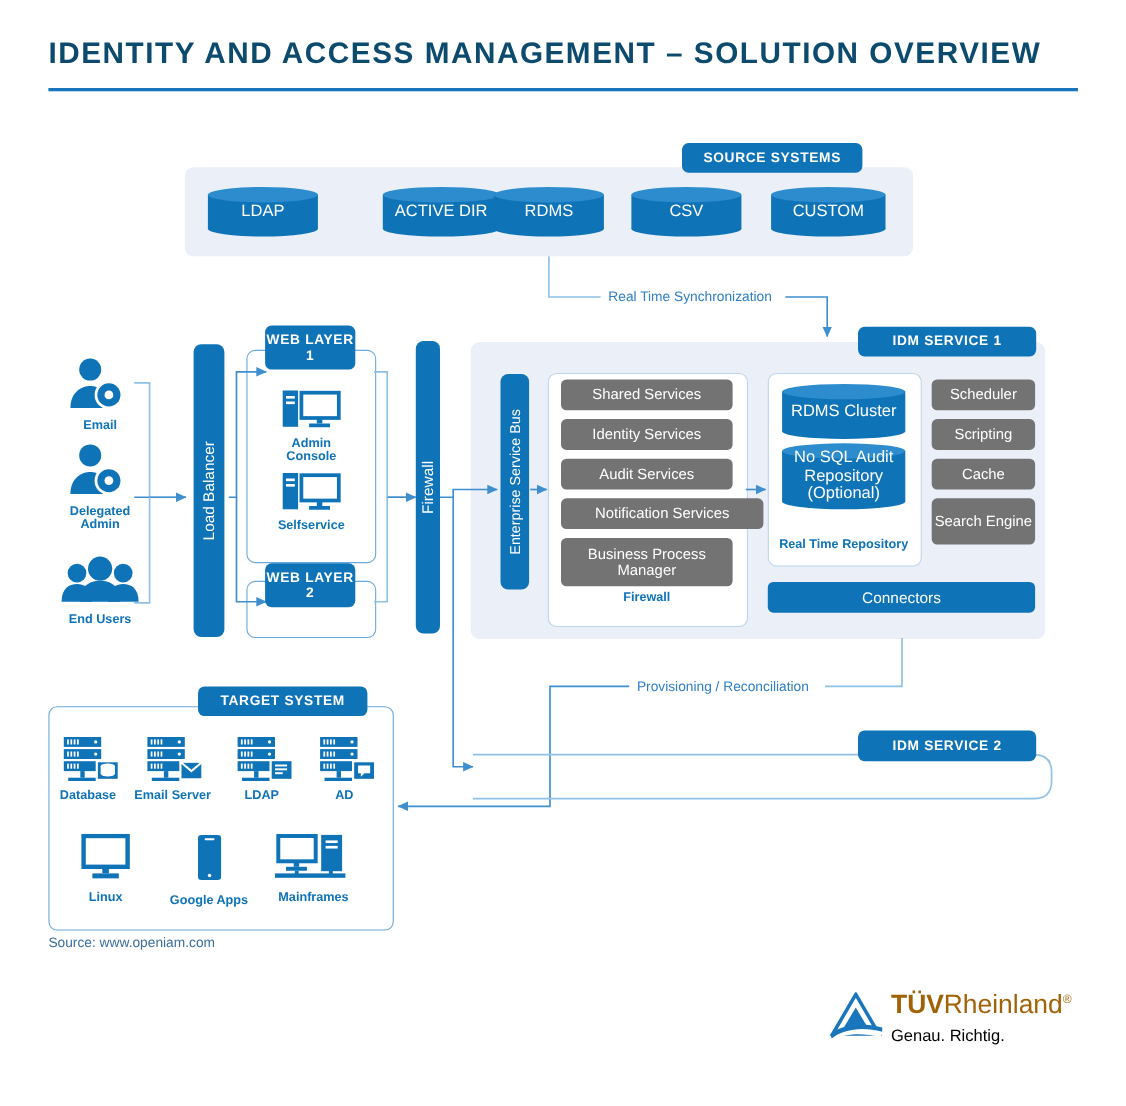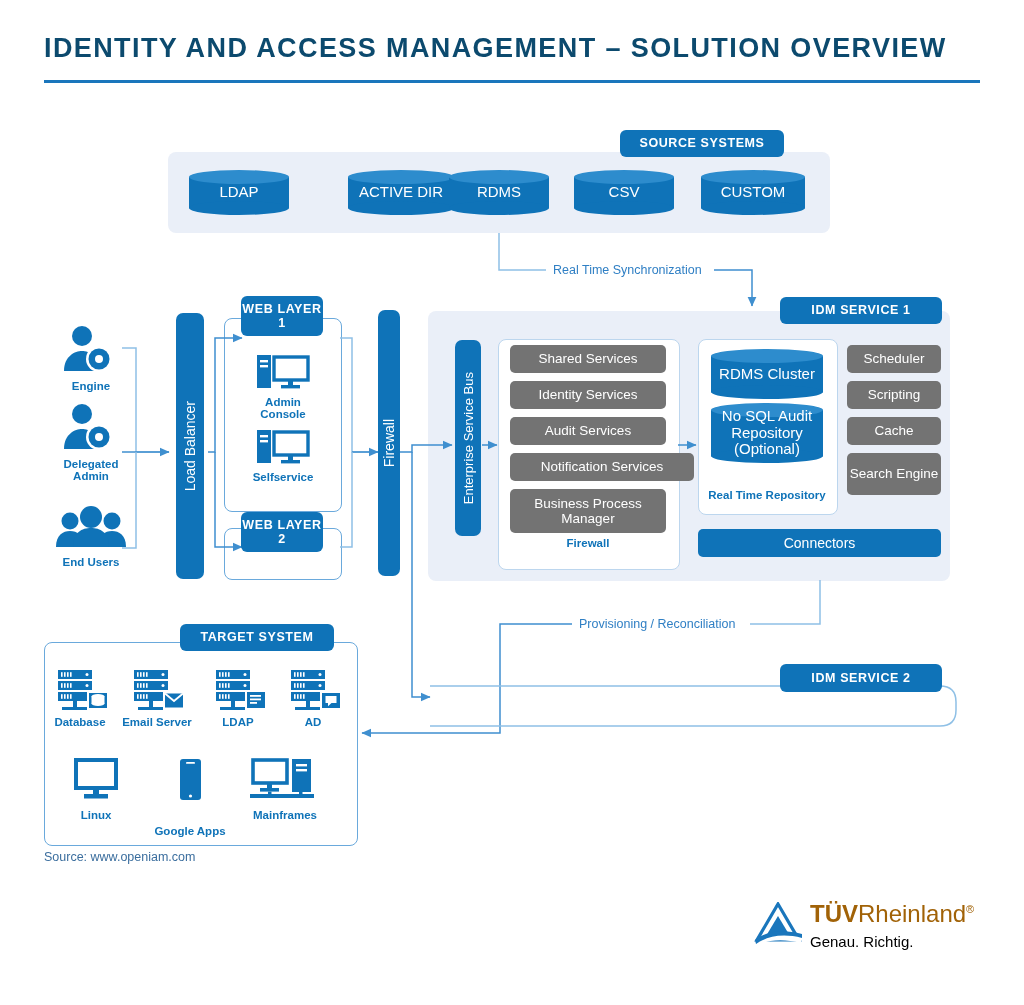--- a/index.html
+++ b/index.html
@@ -194,21 +194,21 @@
 <div class="abs" style="left:55px;top:325px;width:72px;height:62px;">
   <svg width="72" height="48" viewBox="0 0 72 48">
     <circle cx="27" cy="11" r="10" fill="#0f73b8"></circle>
     <path d="M9,46 C9,31 20,26 27,26 C34,26 45,31 45,46 Z" fill="#0f73b8"></path>
     <circle cx="44" cy="34" r="13" fill="#fff"></circle>
     <g fill="#0f73b8">
       <circle cx="44" cy="34" r="10.5"></circle>
       <circle cx="44" cy="34" r="4" fill="#fff"></circle>
     </g>
   </svg>
-  <div class="icon-lbl" style="margin-top:3px;">Engine</div>
+  <div class="icon-lbl" style="margin-top:3px;">Email</div>
 </div>
 
 <div class="abs" style="left:55px;top:403px;width:72px;height:78px;">
   <svg width="72" height="48" viewBox="0 0 72 48">
     <circle cx="27" cy="11" r="10" fill="#0f73b8"></circle>
     <path d="M9,46 C9,31 20,26 27,26 C34,26 45,31 45,46 Z" fill="#0f73b8"></path>
     <circle cx="44" cy="34" r="13" fill="#fff"></circle>
     <g fill="#0f73b8">
       <circle cx="44" cy="34" r="10.5"></circle>
       <circle cx="44" cy="34" r="4" fill="#fff"></circle>
@@ -476,21 +476,21 @@
   </svg>
   <div class="icon-lbl" style="margin-top:3px;">Linux</div>
 </div>
 
 <div class="abs" style="left:152px;top:758px;width:76px;height:62px;">
   <svg width="76" height="44" viewBox="0 0 76 44">
     <rect x="28" y="1" width="21" height="41" rx="3" fill="#0f73b8"></rect>
     <rect x="34" y="4" width="9" height="1.8" rx="0.9" fill="#fff"></rect>
     <circle cx="38.5" cy="38" r="1.6" fill="#fff"></circle>
   </svg>
-  <div class="icon-lbl" style="margin-top:19px;">Google Apps</div>
+  <div class="icon-lbl" style="margin-top:6px;">Google Apps</div>
 </div>
 
 <div class="abs" style="left:242px;top:758px;width:86px;height:62px;">
   <svg width="86" height="44" viewBox="0 0 86 44">
     <rect x="11" y="2" width="34" height="23" fill="none" stroke="#0f73b8" stroke-width="3.6"></rect>
     <rect x="25" y="25" width="5" height="5" fill="#0f73b8"></rect>
     <rect x="18" y="30" width="19" height="3.6" fill="#0f73b8"></rect>
     <rect x="50" y="1" width="19" height="33" fill="#0f73b8"></rect>
     <rect x="54" y="6" width="11" height="2.4" fill="#fff"></rect>
     <rect x="54" y="11" width="11" height="2.4" fill="#fff"></rect>

